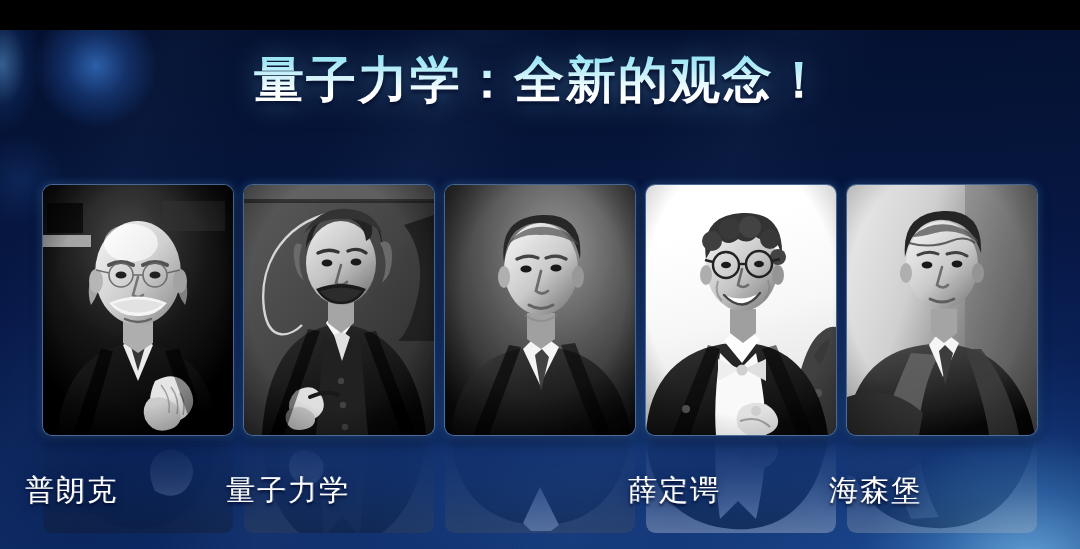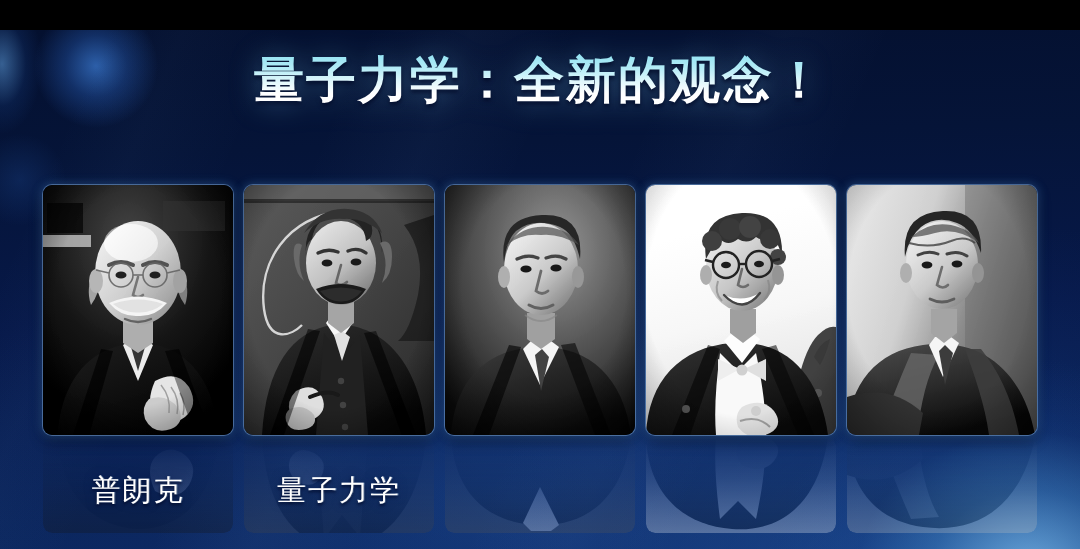--- a/index.html
+++ b/index.html
@@ -125,21 +125,21 @@
   .reflection .photo {
     top: -154px;
     height: 250px;
   }
 
   .person-name {
     position: absolute;
     left: -18px;
     top: 286px;
     width: 226px;
-    text-align: center;
+    text-align: left;
     font-size: 29px;
     font-weight: normal;
     color: #ffffff;
     letter-spacing: 2px;
     text-shadow:
       0 2px 3px rgba(0,10,40,0.95),
       0 0 10px rgba(10,30,80,0.8),
       1px 0 0 rgba(190,225,255,0.5);
     white-space: nowrap;
   }
@@ -514,20 +514,21 @@
       <div class="reflection" aria-hidden="true">
         <div class="photo">
           <svg class="pw" viewBox="0 0 190 250" preserveAspectRatio="xMidYMid slice">
             <rect width="190" height="250" fill="#eeeeec"></rect>
             <path d="M0 250 C2 196 34 162 86 158 C142 154 174 192 182 250 Z" fill="#1a1917"></path>
             <path d="M74 168 C70 198 68 226 70 250 L120 250 C120 224 116 196 110 168 L92 186 Z" fill="#f2f0e8"></path>
             <path d="M96 222 q20 -10 32 4 q10 14 -4 22 q-20 10 -32 -6 q-4 -12 4 -20 Z" fill="#e0d9cc"></path>
           </svg>
         </div>
       </div>
+      <div class="person-name">薛定谔</div>
     </div>
 
     <div class="person">
       <div class="photo-frame">
         <div class="photo">
           <svg class="pw" viewBox="0 0 190 250" preserveAspectRatio="xMidYMid slice">
             <defs>
               <linearGradient id="p4bg" x1="0" y1="0" x2="1" y2="0.4">
                 <stop offset="0%" stop-color="#e6e4df"></stop>
                 <stop offset="42%" stop-color="#cdcac4"></stop>
@@ -591,16 +592,17 @@
       <div class="reflection" aria-hidden="true">
         <div class="photo">
           <svg class="pw" viewBox="0 0 190 250" preserveAspectRatio="xMidYMid slice">
             <rect width="190" height="250" fill="#bcb9b3"></rect>
             <path d="M0 250 C2 198 30 166 76 160 C134 152 176 186 188 250 Z" fill="#1c1a15"></path>
             <path d="M64 168 C52 196 40 224 34 250 L70 250 C74 218 80 190 92 170 Z" fill="#6a665e"></path>
             <path d="M0 212 C28 202 54 208 76 228 L72 250 L0 250 Z" fill="#3b382f"></path>
           </svg>
         </div>
       </div>
+      <div class="person-name">海森堡</div>
     </div>
 
   </div>
 </div>
 
 </body></html>

